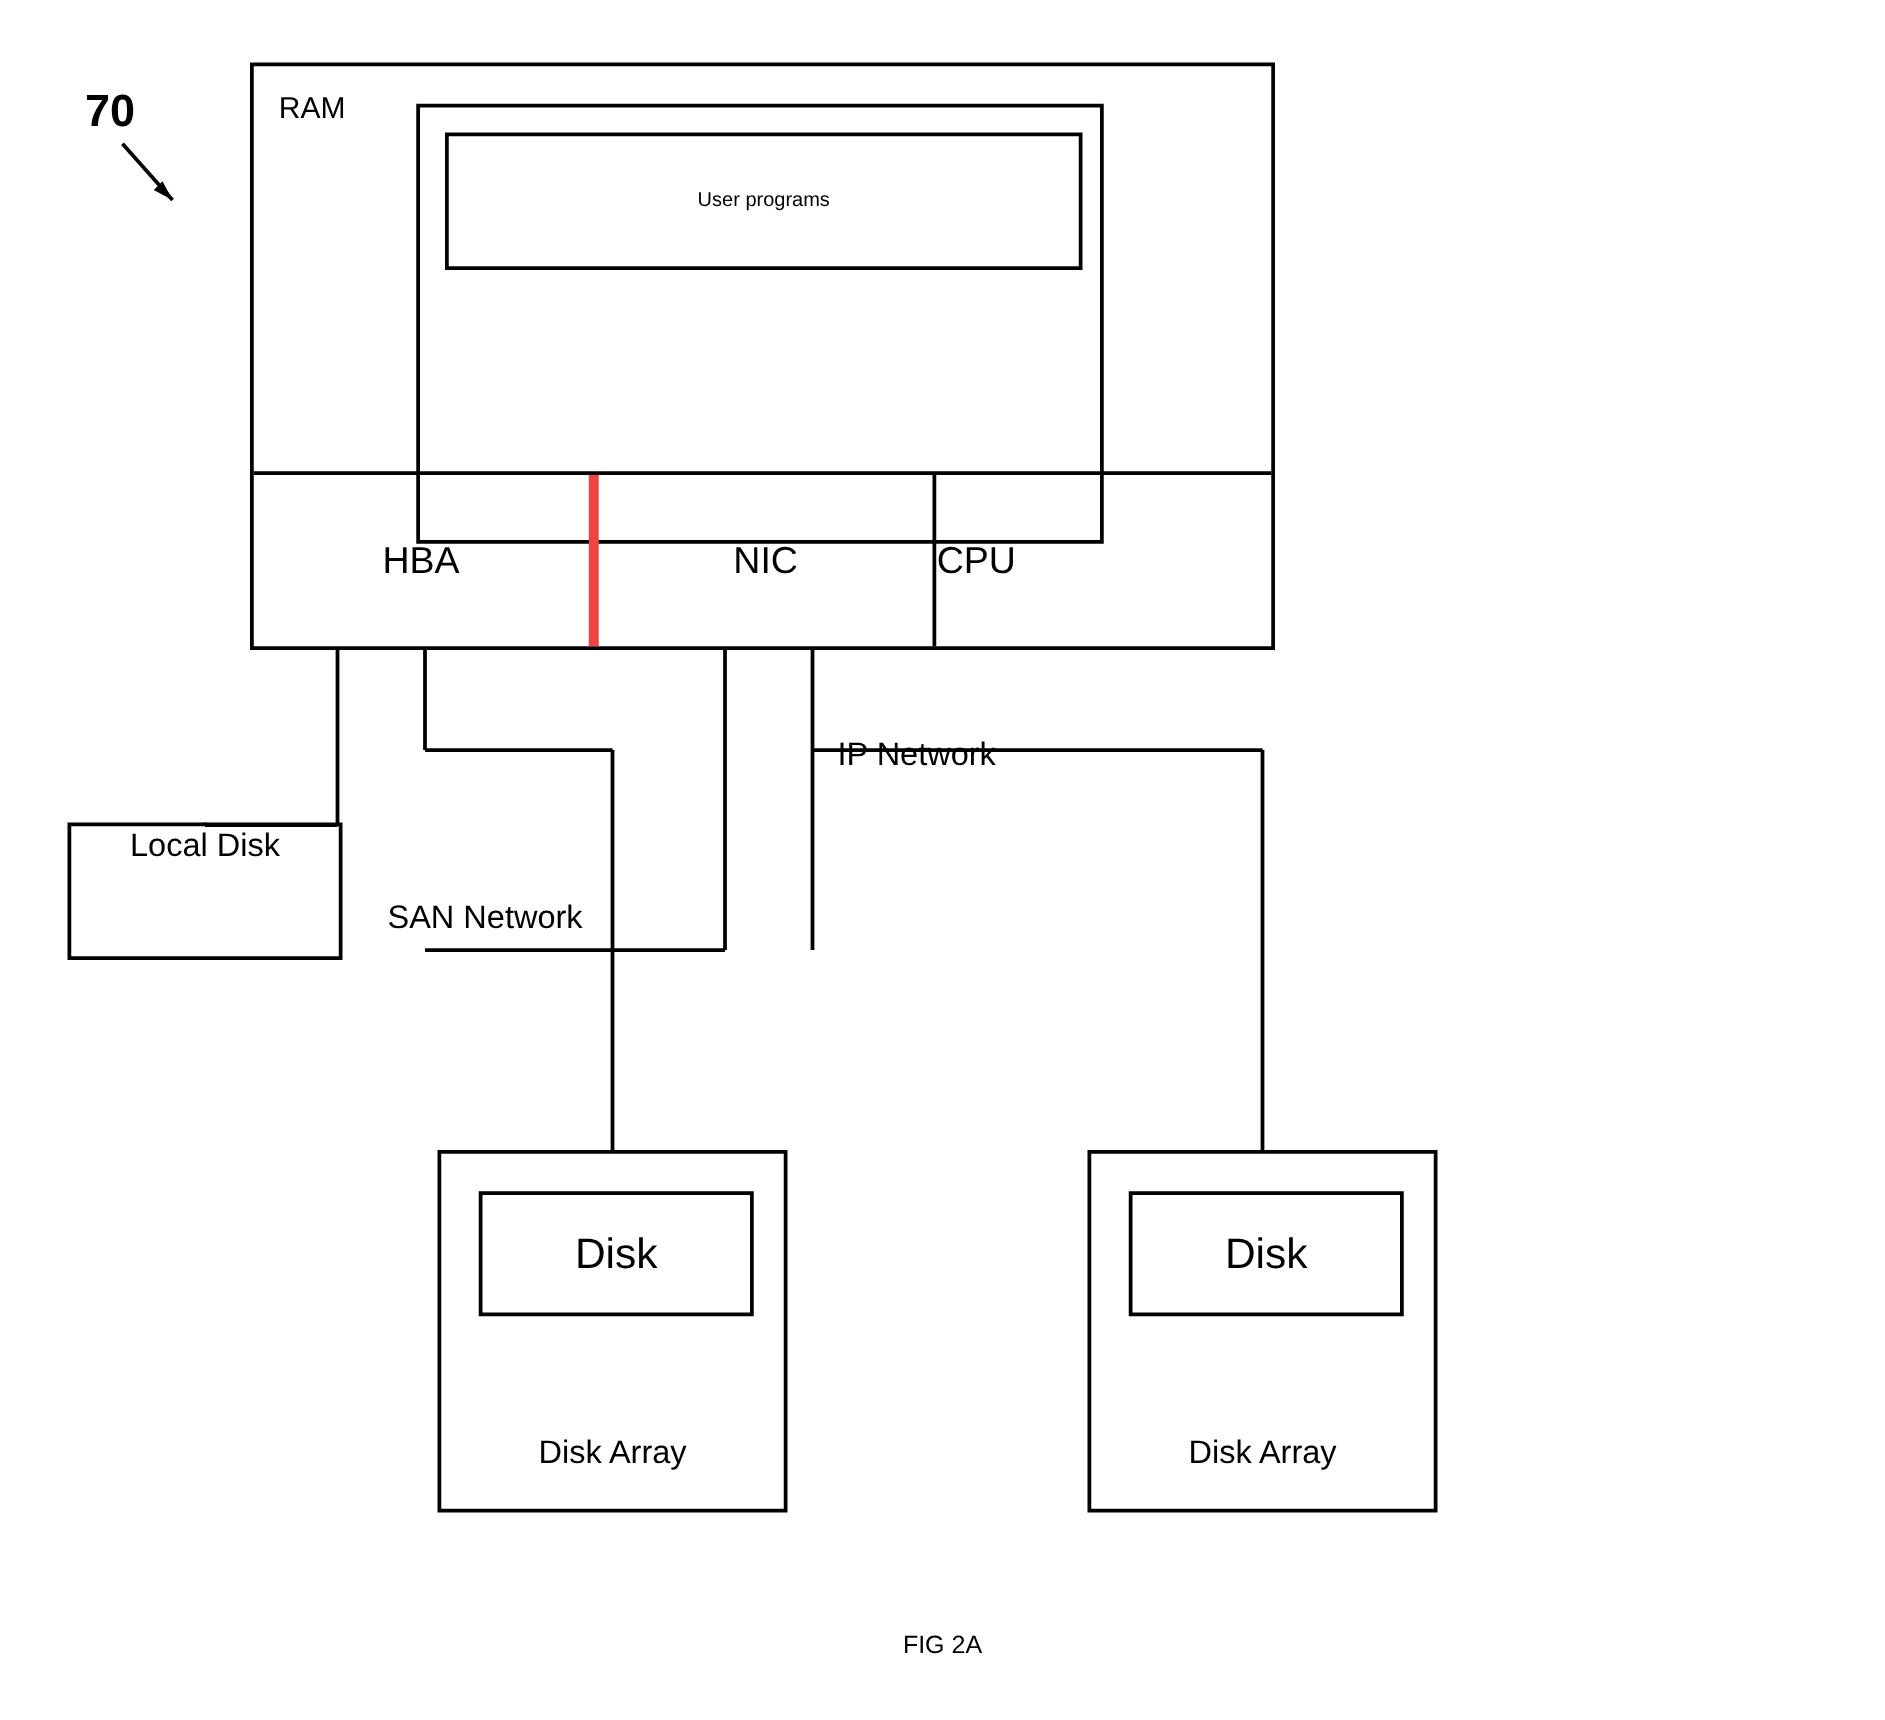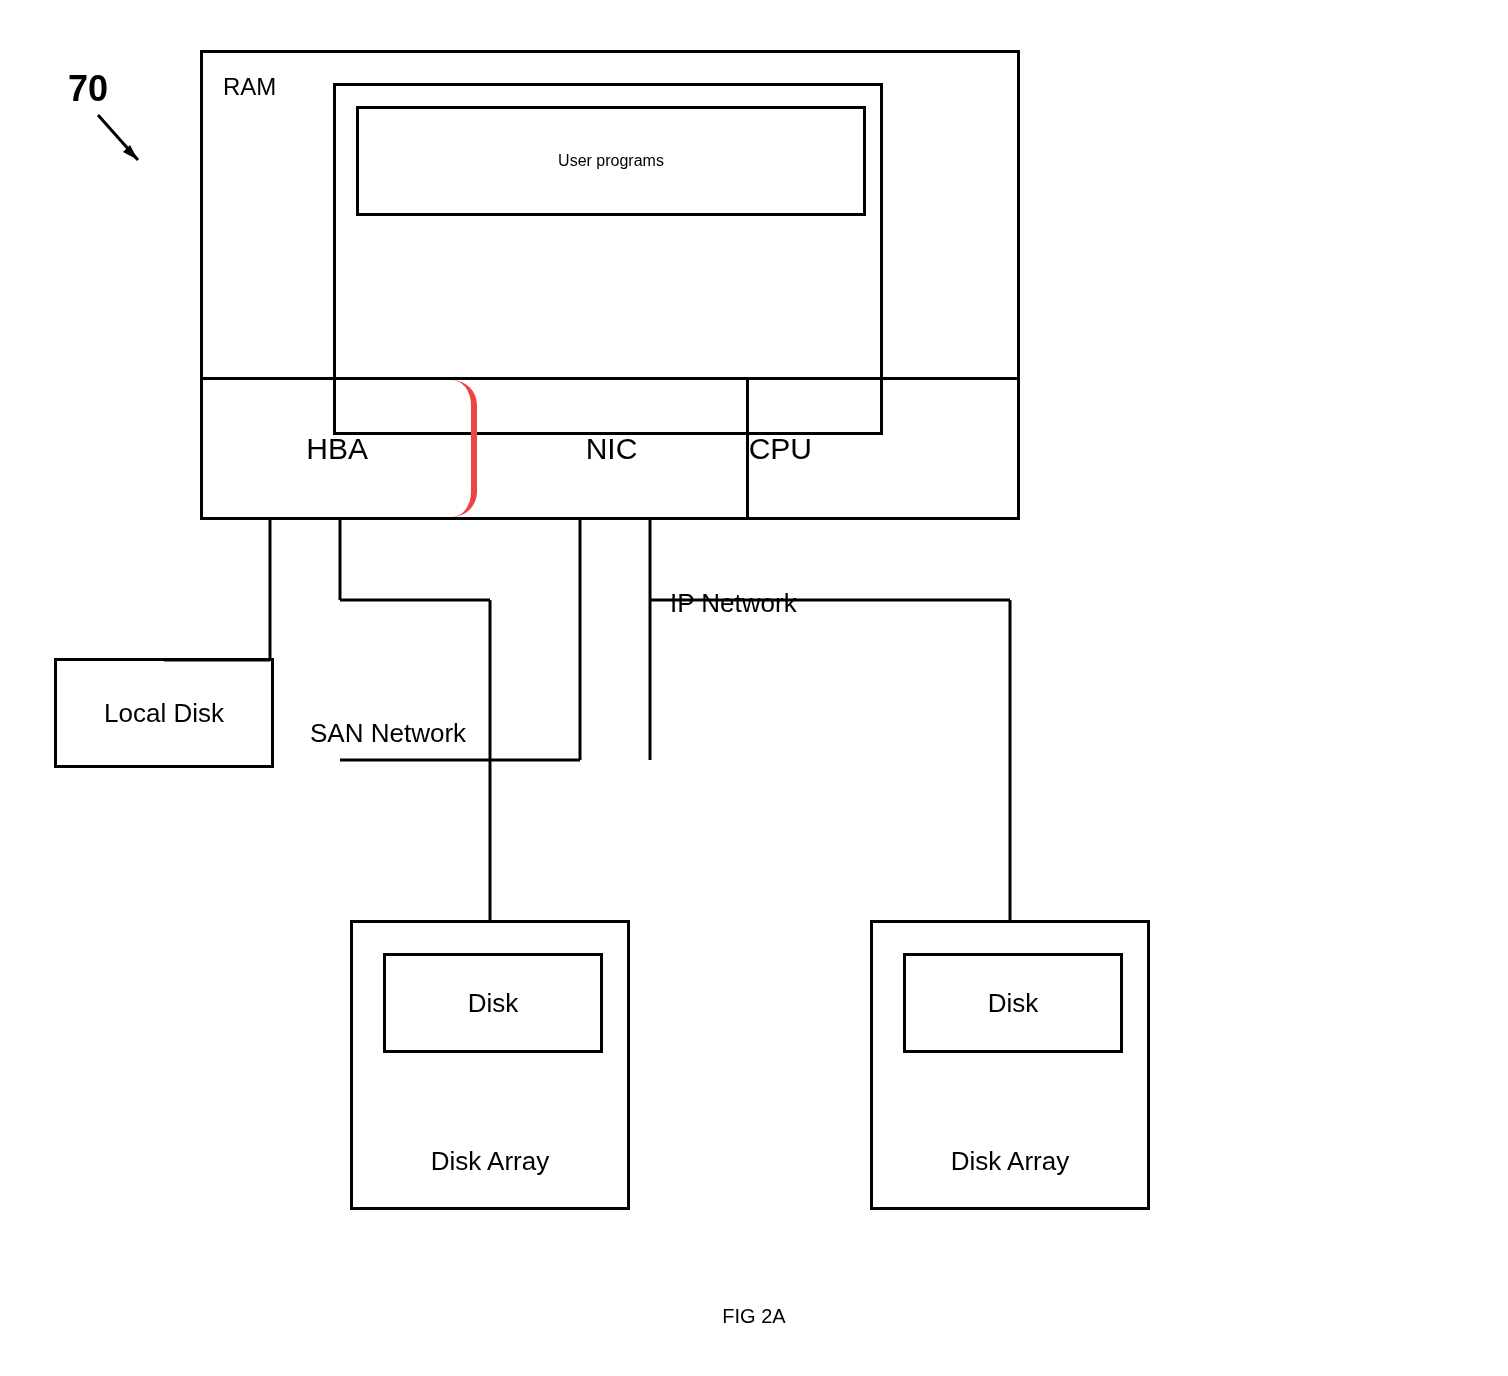--- a/index.html
+++ b/index.html
@@ -107,26 +107,25 @@
       bottom: 0;
       left: 0;
       width: 100%;
       height: 140px;
       border-top: 3px solid #000;
       display: flex;
     }
 
     .hba-box {
       flex: 1;
-      border-right: 6px solid #ef4444;
+      border-right: 8px solid #ef4444;
       display: flex;
       align-items: center;
       justify-content: center;
       font-size: 30px;
-      border-radius: 25px;
     }
 
     .nic-box {
       flex: 1;
       border-right: 3px solid #000;
       display: flex;
       align-items: center;
       justify-content: center;
       font-size: 30px;
     }
@@ -142,21 +141,20 @@
     
     .local-disk-box {
       position: absolute;
       top: 658px;
       left: 54px;
       width: 220px;
       height: 110px;
       border: 3px solid #000;
       background: #fff;
       display: flex;
-      align-items: center;
       justify-content: center;
       font-size: 26px;
     }
 
     
     .disk-array-1 {
       position: absolute;
       top: 920px;
       left: 350px;
       width: 280px;
@@ -179,21 +177,21 @@
       position: absolute;
       top: 30px;
       left: 30px;
       width: 220px;
       height: 100px;
       border: 3px solid #000;
       background: #fff;
       display: flex;
       align-items: center;
       justify-content: center;
-      font-size: 26px;
+      font-size: 34px;
     }
 
     .disk-array-label {
       position: absolute;
       bottom: 30px;
       width: 100%;
       text-align: center;
       font-size: 26px;
     }
 

